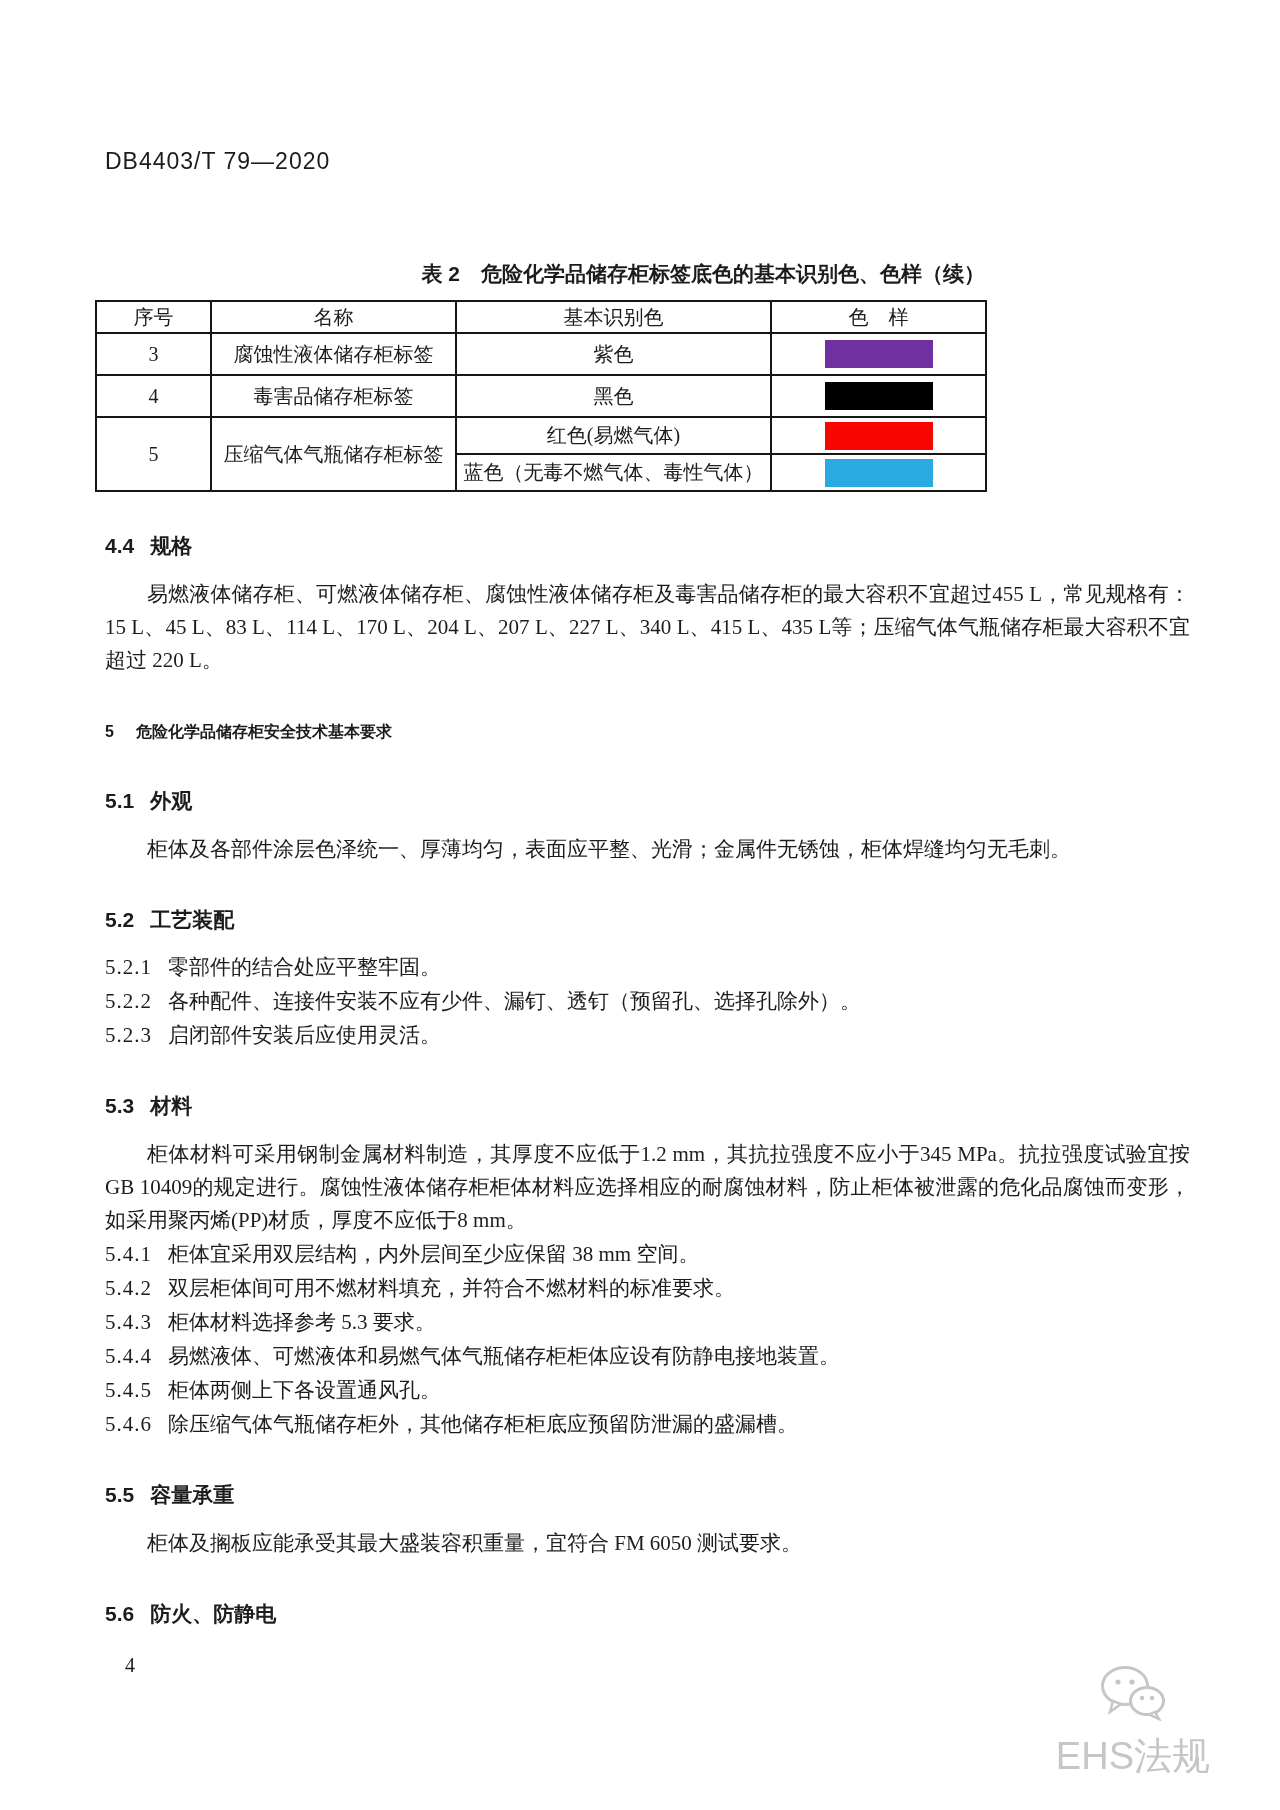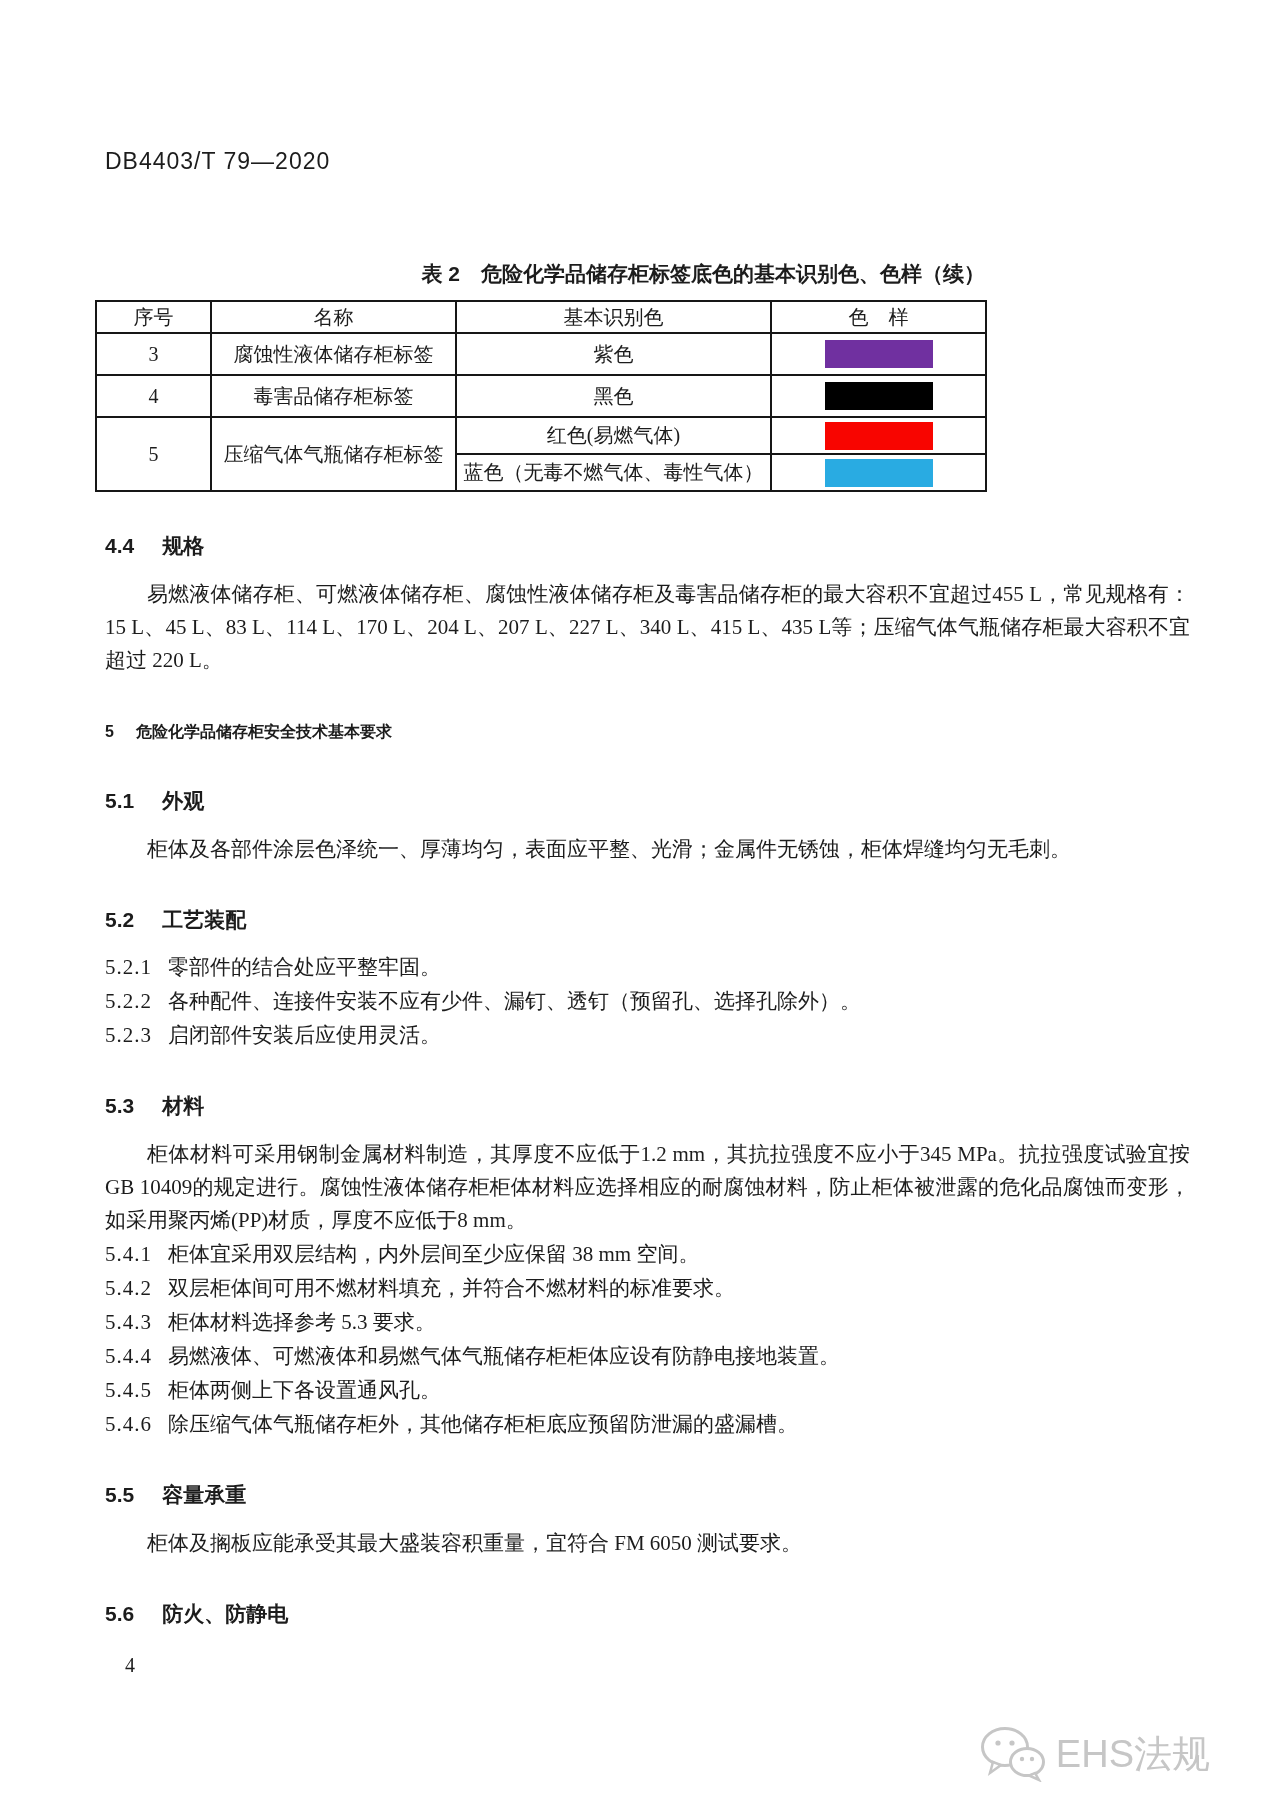--- a/index.html
+++ b/index.html
@@ -28,39 +28,40 @@
   table.color-table th, table.color-table td {
     border:2px solid #161616; text-align:center; vertical-align:middle;
     font-size:20px; font-weight:normal; padding:0;
   }
   .swatch { width:108px; height:28px; margin:0 auto; }
 
   .heading { font-family:"Liberation Sans","DejaVu Sans",sans-serif; font-weight:bold; }
   .h1 { margin-top:40px; font-size:16px; line-height:30px; }
   .h1 .num { margin-right:22px; }
   .h2 { margin-top:40px; font-size:21px; line-height:28px; }
-  .h2 .num { margin-right:28px; }
+  .h2 .num { margin-right:16px; }
 
   p.para {
     margin-top:18px; font-size:21px; line-height:33px;
     text-align:justify; text-indent:2em;
   }
 
   .item { font-size:21px; line-height:34px; }
   .heading + .item { margin-top:16px; }
   .item .num { letter-spacing:1px; margin-right:16px; }
 
   .page-number { margin-top:26px; margin-left:20px; font-size:20px; }
 
   .watermark {
     position:absolute; right:70px; bottom:28px;
     display:flex; align-items:center; gap:10px;
     font-family:"Liberation Sans","DejaVu Sans",sans-serif;
     font-size:38px; color:#c6c6c6;
     text-shadow:1px 1px 0 #ffffff;
+    flex-direction:column;
   }
 </style>
 </head>
 <body>
 
 <div class="page">
 
   <div class="doc-number">DB4403/T 79—2020</div>
 
   <div class="table-title">表 2　危险化学品储存柜标签底色的基本识别色、色样（续）</div>

